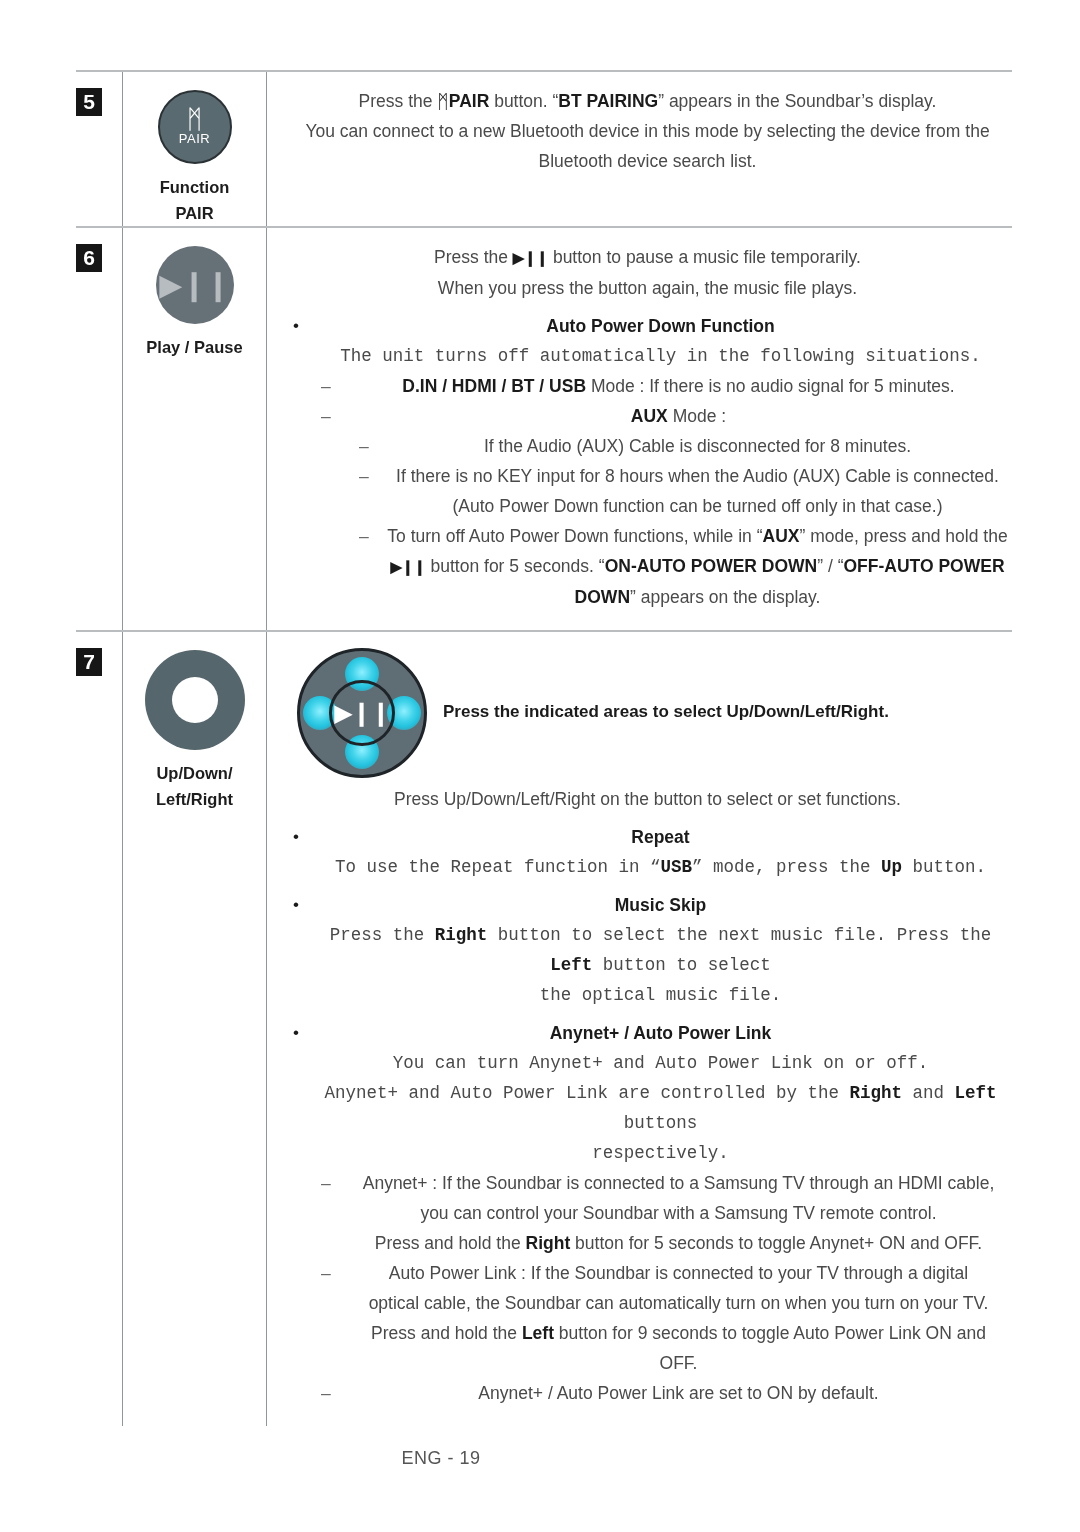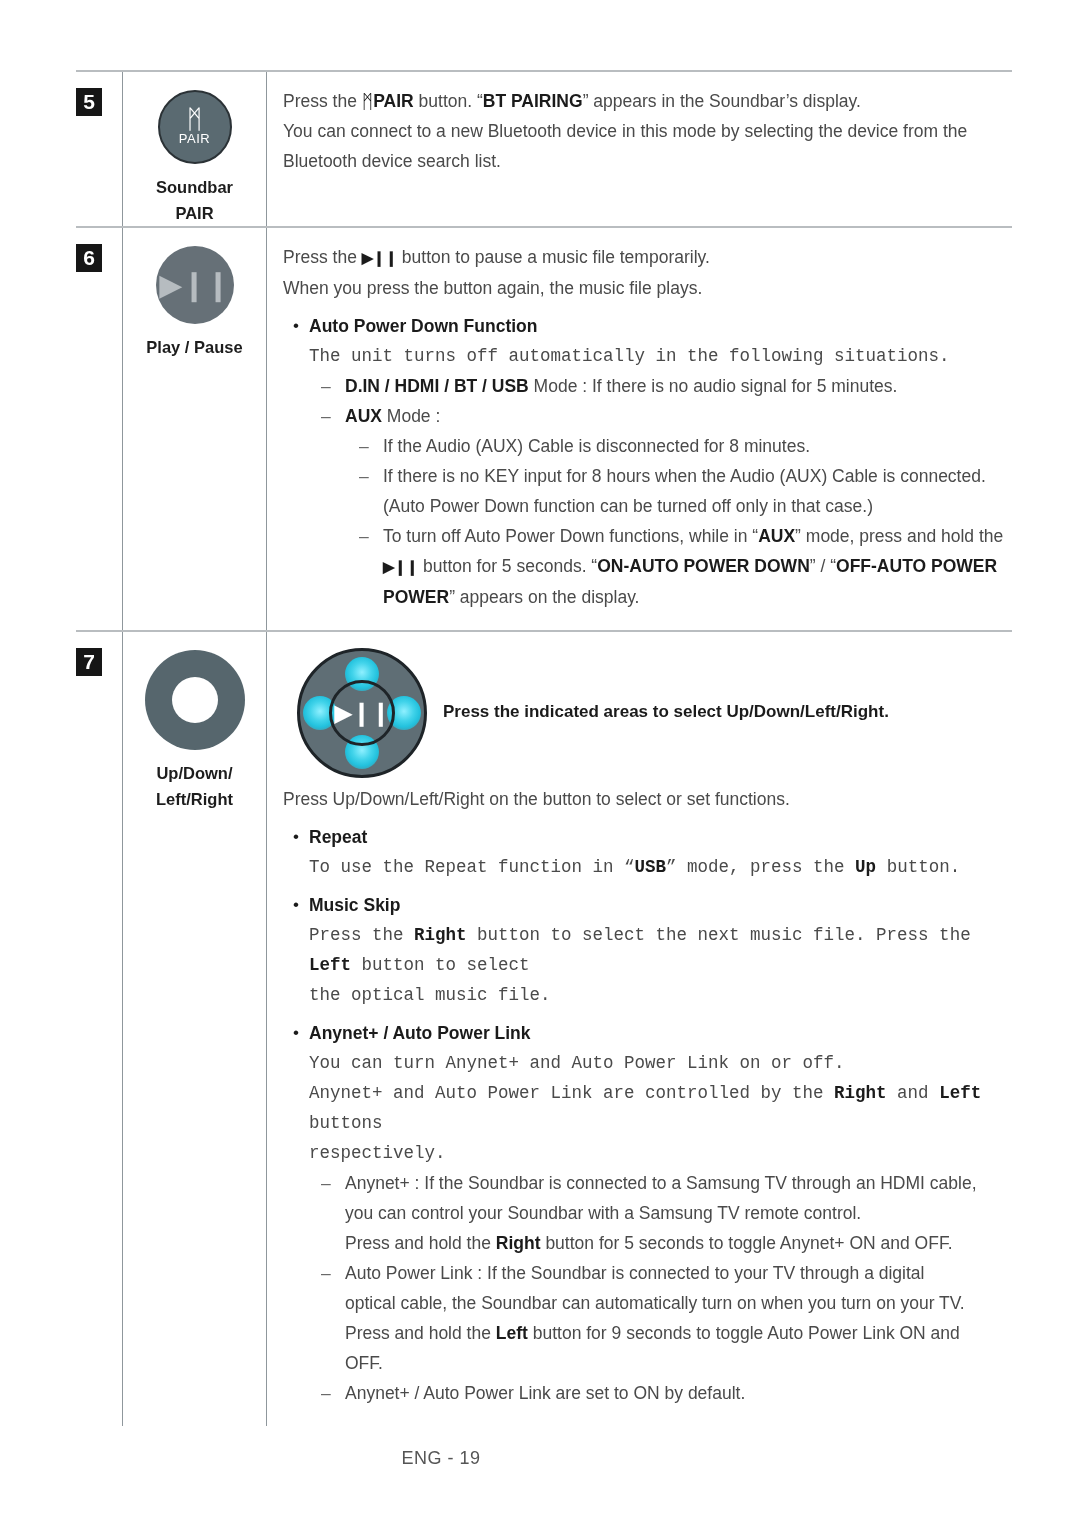--- a/index.html
+++ b/index.html
@@ -44,20 +44,21 @@
   }
   .col-icon {
     width: 143px;
     border-left: 1px solid #8f979c;
     border-right: 1px solid #8f979c;
     padding-top: 18px !important;
     text-align: center;
   }
   .col-body {
     padding: 14px 0 18px 16px !important;
+    text-align: center;
   }
 
   
   .num-badge {
     display: inline-block;
     width: 26px;
     height: 28px;
     background: #161616;
     color: #ffffff;
     font-weight: bold;
@@ -293,21 +294,21 @@
       <td class="col-num">
         <span class="num-badge">5</span>
       </td>
       <td class="col-icon">
         <div class="icon-wrap">
           <div class="circle-btn">
             <span class="bt-glyph">ᛗ</span>
             <span class="bt-pair-text">PAIR</span>
           </div>
           <div class="icon-caption">
-            <div>Soundbar</div>
+            <div>Function</div>
             <div>PAIR</div>
           </div>
         </div>
       </td>
       <td class="col-body">
         <div class="txt">
           <div><span>Press the </span><span class="inline-bt">ᛗ</span><span class="b">PAIR</span><span> button. “</span><span class="b">BT PAIRING</span><span>” appears in the Soundbar’s display.</span></div>
           <div>You can connect to a new Bluetooth device in this mode by selecting the device from the</div>
           <div>Bluetooth device search list.</div>
         </div>
@@ -339,21 +340,21 @@
           <div class="sub-indent">The unit turns off automatically in the following situations.</div>
 
           <div class="dash-item"><span class="b">D.IN / HDMI / BT / USB</span><span> Mode : If there is no audio signal for 5 minutes.</span></div>
           <div class="dash-item"><span class="b">AUX</span><span> Mode :</span></div>
 
           <div class="dash-item2">If the Audio (AUX) Cable is disconnected for 8 minutes.</div>
           <div class="dash-item2">If there is no KEY input for 8 hours when the Audio (AUX) Cable is connected.</div>
           <div class="hang">(Auto Power Down function can be turned off only in that case.)</div>
           <div class="dash-item2"><span>To turn off Auto Power Down functions, while in “</span><span class="b">AUX</span><span>” mode, press and hold the</span></div>
           <div class="hang"><span class="inline-pp">▶❙❙</span><span> button for 5 seconds. “</span><span class="b">ON-AUTO POWER DOWN</span><span>” / “</span><span class="b">OFF-AUTO POWER</span></div>
-          <div class="hang"><span class="b">POWER</span><span>” appears on the display.</span></div>
+          <div class="hang"><span class="b">DOWN</span><span>” appears on the display.</span></div>
         </div>
       </td>
     </tr>
 
     <tr class="row-sep">
       <td class="col-num">
         <span class="num-badge">7</span>
       </td>
       <td class="col-icon">
         <div class="icon-wrap">

